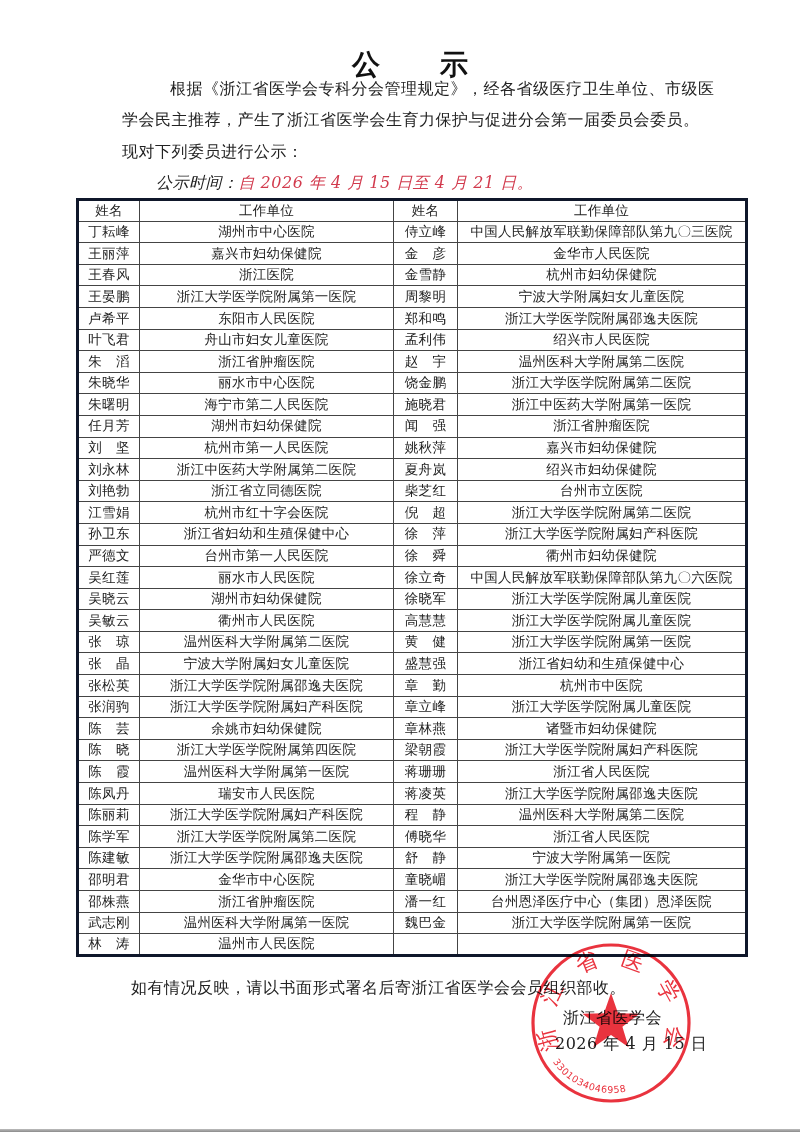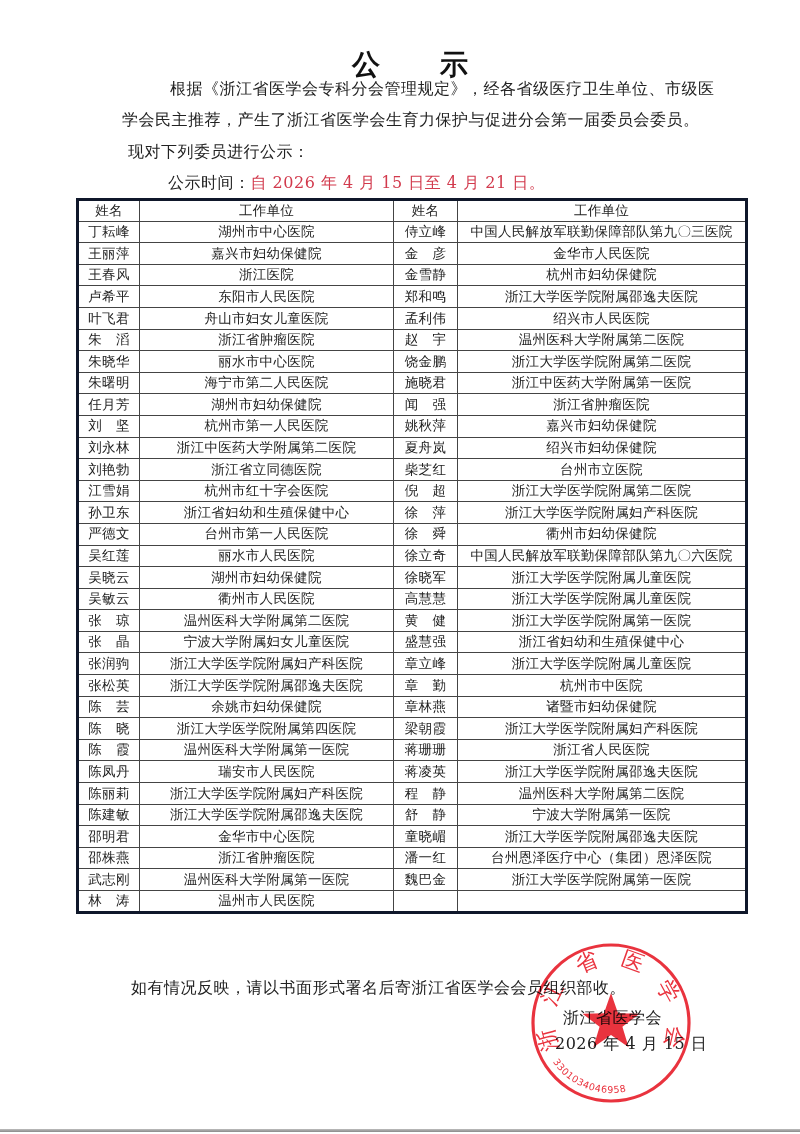--- a/index.html
+++ b/index.html
@@ -11,22 +11,22 @@
     .abs { position: absolute; white-space: nowrap; }
     .title {
       left: 352px; top: 30px; font-size: 28px; font-weight: bold;
       letter-spacing: 60px; color: #111;
       font-family: "DejaVu Sans", "Liberation Sans", sans-serif;
       margin-top: 16px;
     }
     .para { font-size: 16px; letter-spacing: 0.5px; line-height: 20px; color: #222; }
     .l1 { left: 170px; top: 79px; }
     .l2 { left: 122px; top: 110px; }
-    .l3 { left: 122px; top: 142px; margin-left: 6px; }
-    .l4 { left: 168px; top: 173px; }
+    .l3 { left: 122px; top: 142px; }
+    .l4 { left: 156px; top: 173px; font-style: italic; }
     .red { color: #d23a4d; }
     table.roster {
       position: absolute; left: 76px; top: 198px; width: 669px;
       border-collapse: collapse; table-layout: fixed;
       border: 3px solid #0f172a;
     }
     table.roster col.c1 { width: 62px; }
     table.roster col.c2 { width: 254px; }
     table.roster col.c3 { width: 64px; }
     table.roster col.c4 { width: 289px; }
@@ -86,20 +86,26 @@
         <td>金　彦</td>
         <td>金华市人民医院</td>
       </tr>
   <tr>
         <td>王春风</td>
         <td>浙江医院</td>
         <td>金雪静</td>
         <td>杭州市妇幼保健院</td>
       </tr>
   <tr>
+        <td>王晏鹏</td>
+        <td>浙江大学医学院附属第一医院</td>
+        <td>周黎明</td>
+        <td>宁波大学附属妇女儿童医院</td>
+      </tr>
+  <tr>
         <td>卢希平</td>
         <td>东阳市人民医院</td>
         <td>郑和鸣</td>
         <td>浙江大学医学院附属邵逸夫医院</td>
       </tr>
   <tr>
         <td>叶飞君</td>
         <td>舟山市妇女儿童医院</td>
         <td>孟利伟</td>
         <td>绍兴市人民医院</td>
@@ -188,32 +194,32 @@
         <td>黄　健</td>
         <td>浙江大学医学院附属第一医院</td>
       </tr>
   <tr>
         <td>张　晶</td>
         <td>宁波大学附属妇女儿童医院</td>
         <td>盛慧强</td>
         <td>浙江省妇幼和生殖保健中心</td>
       </tr>
   <tr>
+        <td>张松英</td>
+        <td>浙江大学医学院附属邵逸夫医院</td>
+        <td>章　勤</td>
+        <td>杭州市中医院</td>
+      </tr>
+  <tr>
         <td>张润驹</td>
         <td>浙江大学医学院附属妇产科医院</td>
         <td>章立峰</td>
         <td>浙江大学医学院附属儿童医院</td>
       </tr>
   <tr>
-        <td>张松英</td>
-        <td>浙江大学医学院附属邵逸夫医院</td>
-        <td>章　勤</td>
-        <td>杭州市中医院</td>
-      </tr>
-  <tr>
         <td>陈　芸</td>
         <td>余姚市妇幼保健院</td>
         <td>章林燕</td>
         <td>诸暨市妇幼保健院</td>
       </tr>
   <tr>
         <td>陈　晓</td>
         <td>浙江大学医学院附属第四医院</td>
         <td>梁朝霞</td>
         <td>浙江大学医学院附属妇产科医院</td>
@@ -228,20 +234,26 @@
         <td>陈凤丹</td>
         <td>瑞安市人民医院</td>
         <td>蒋凌英</td>
         <td>浙江大学医学院附属邵逸夫医院</td>
       </tr>
   <tr>
         <td>陈丽莉</td>
         <td>浙江大学医学院附属妇产科医院</td>
         <td>程　静</td>
         <td>温州医科大学附属第二医院</td>
+      </tr>
+  <tr>
+        <td>陈学军</td>
+        <td>浙江大学医学院附属第二医院</td>
+        <td>傅晓华</td>
+        <td>浙江省人民医院</td>
       </tr>
   <tr>
         <td>陈建敏</td>
         <td>浙江大学医学院附属邵逸夫医院</td>
         <td>舒　静</td>
         <td>宁波大学附属第一医院</td>
       </tr>
   <tr>
         <td>邵明君</td>
         <td>金华市中心医院</td>

